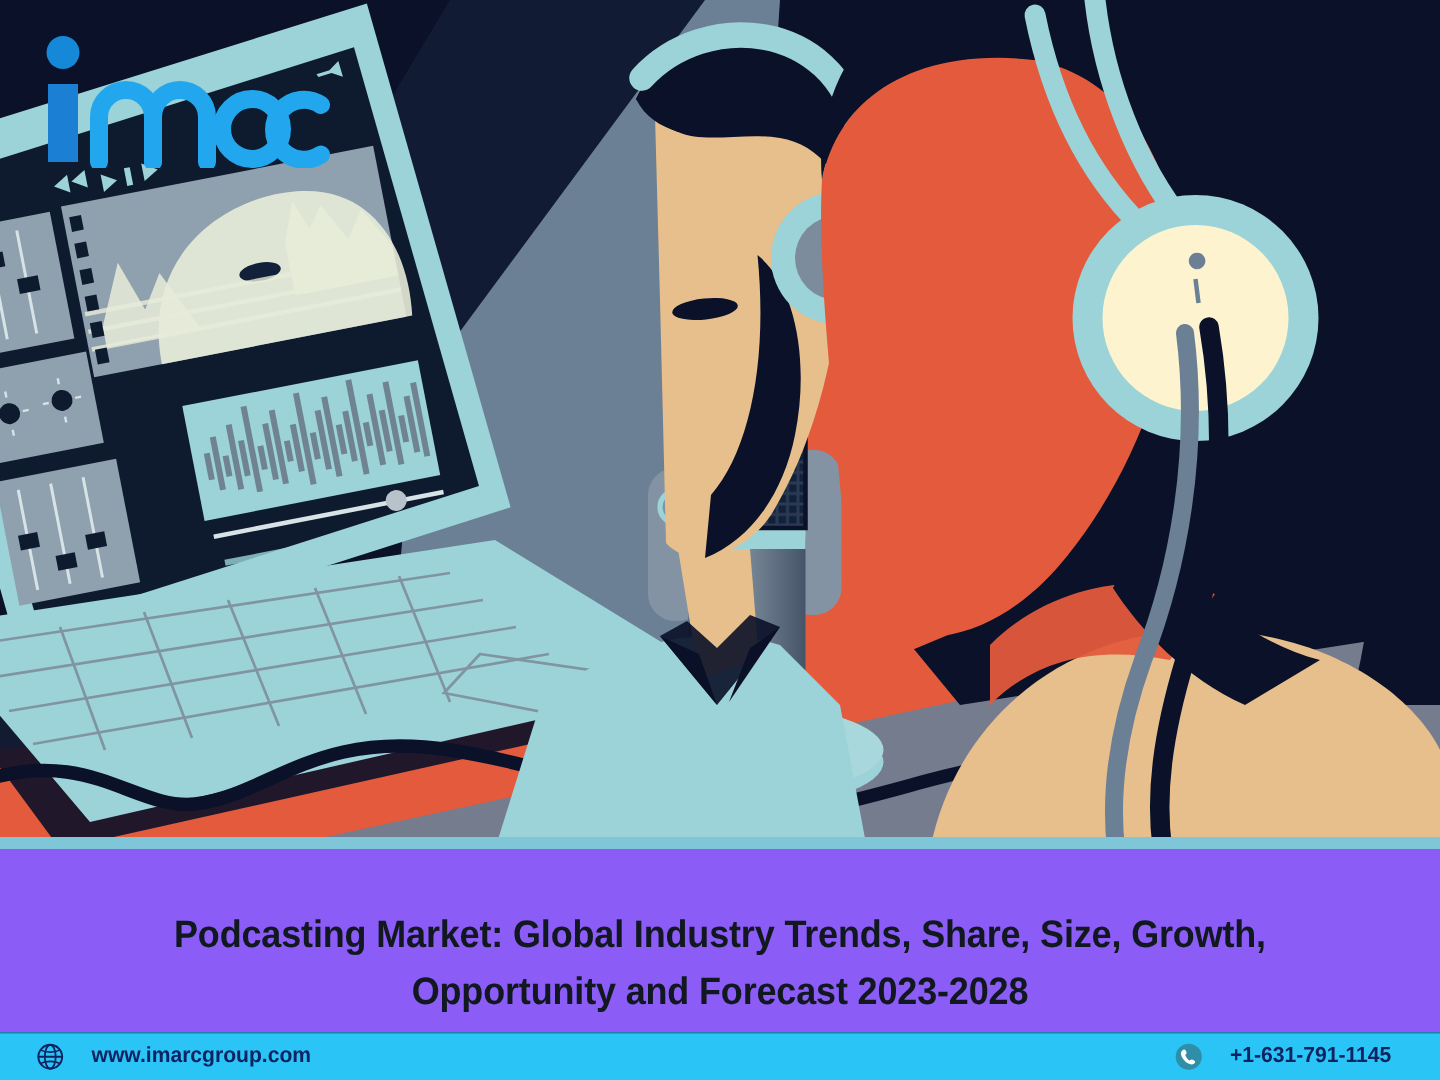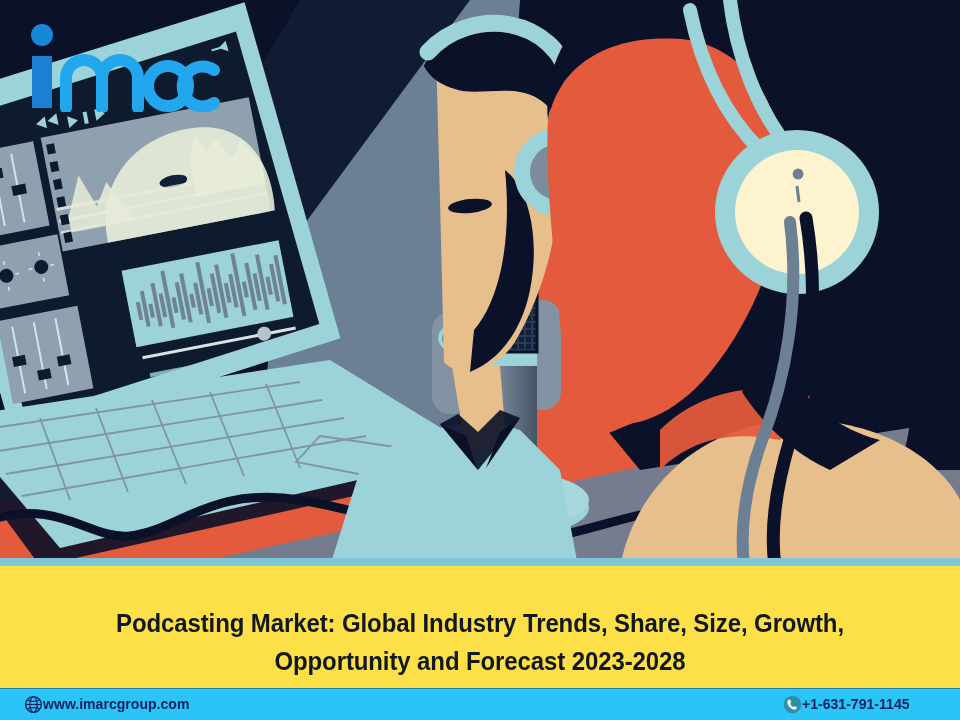--- a/index.html
+++ b/index.html
@@ -13,21 +13,21 @@
   #illustration{position:absolute;left:0;top:0;width:960px;height:566px;overflow:hidden;background:#0a1128;}
   #illustration svg{display:block;width:960px;height:566px;}
 
   
   #logo{position:absolute;left:18px;top:22px;width:230px;height:90px;}
   #logo svg{display:block;}
 
   
   #title-band{
     position:absolute;left:0;top:566px;width:960px;height:152px;
-    background:#fde047;
+    background:#8b5cf6;
     display:flex;align-items:center;justify-content:center;
     box-sizing:border-box;padding:0 26px;
   }
   #title-text{
     font-family:"Liberation Sans",sans-serif;
     font-weight:bold;
     font-size:25.5px;
     line-height:38px;
     color:#111820;
     text-align:center;
@@ -38,21 +38,21 @@
   }
 
   
   #footer{
     position:absolute;left:0;top:688px;width:960px;height:32px;
     background:#2bc4f7;
     display:flex;align-items:center;
     box-sizing:border-box;
   }
   #footer .sep{position:absolute;left:0;top:0;width:960px;height:1px;background:#0f2b52;opacity:.45;}
-  .f-item{display:flex;align-items:center;gap:0;color:#0d2461;
+  .f-item{display:flex;align-items:center;gap:18px;color:#0d2461;
     font-size:14.5px;font-weight:bold;font-family:"Liberation Sans",sans-serif;white-space:nowrap;}
   .f-item .lbl{transform:scaleX(0.97);transform-origin:left center;}
   #f-web{position:absolute;left:24px;}
   #f-mail{position:absolute;left:366px;}
   #f-phone{position:absolute;left:783px;text-align:right;}
   .f-ico{width:19px;height:19px;flex:0 0 19px;display:block;}
 </style>
 </head>
 <body>
 

